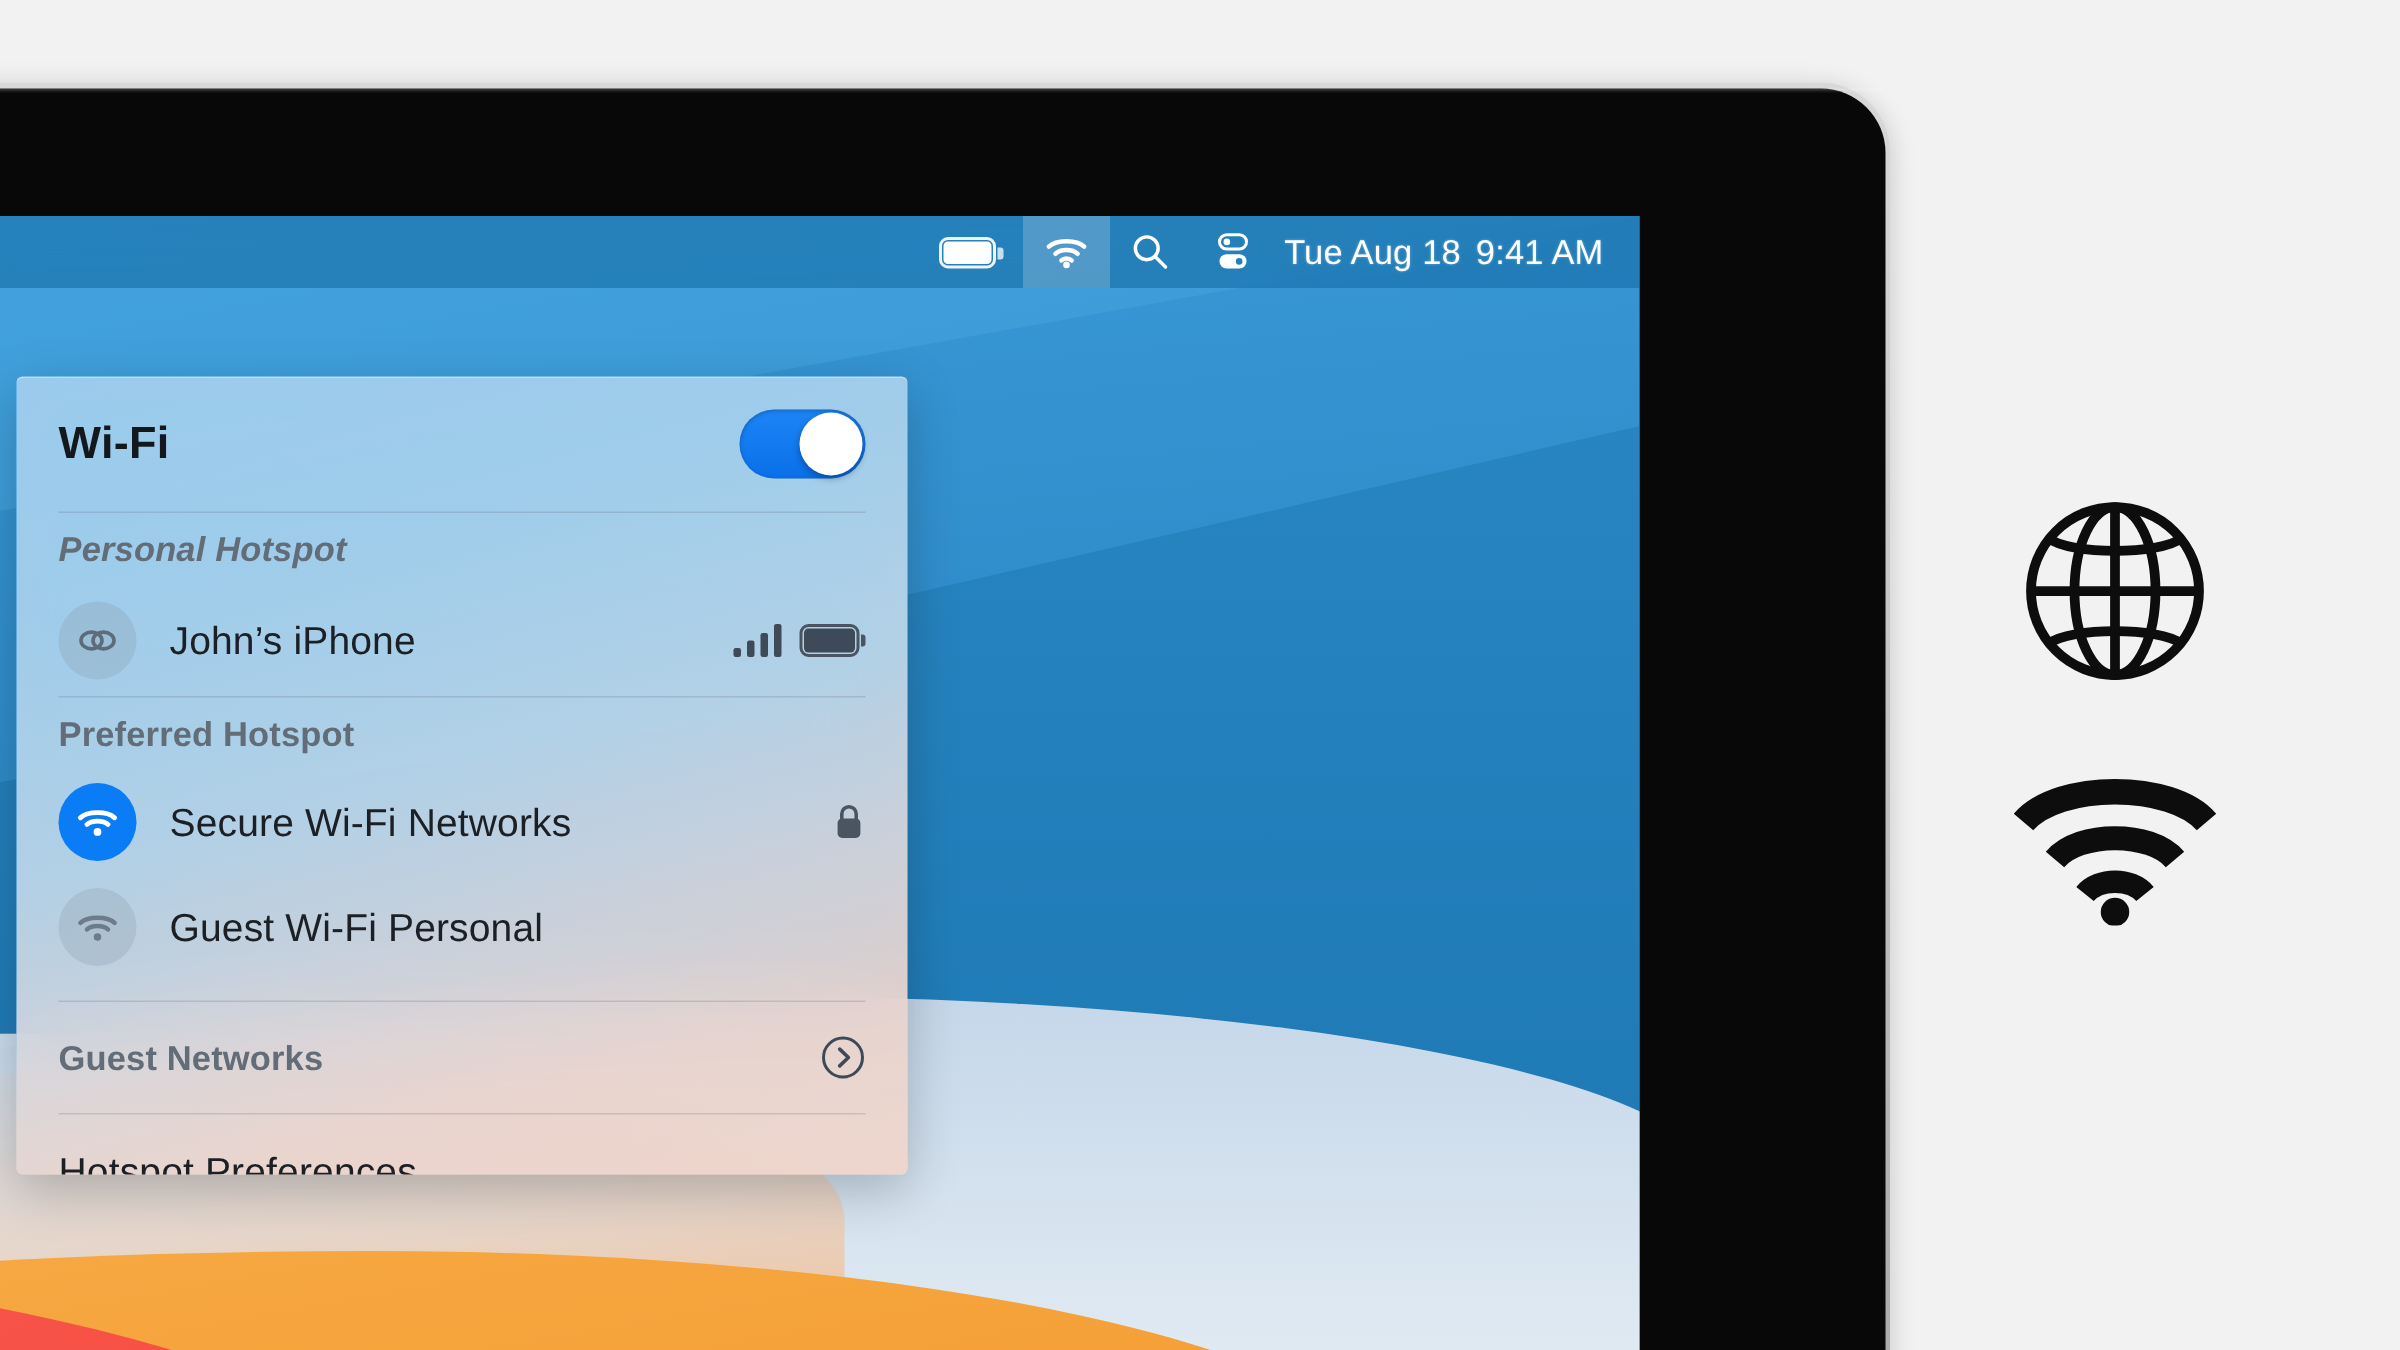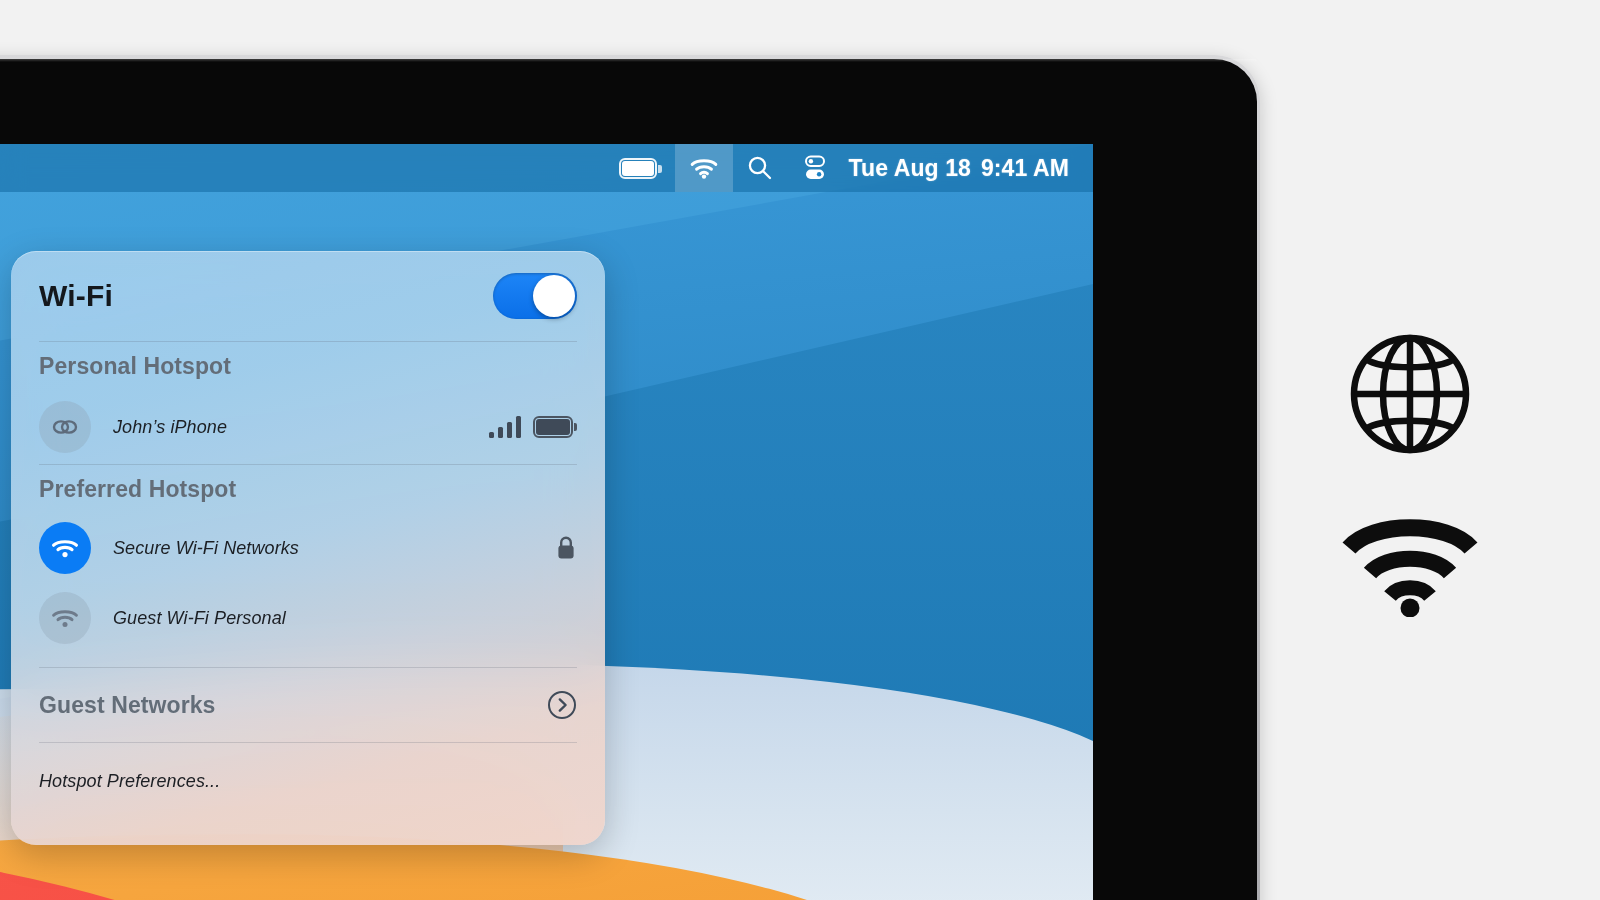--- a/index.html
+++ b/index.html
@@ -104,21 +104,21 @@
     color:#ffffff;
   }
   .mb-item {
     height:48px;
     display:flex; align-items:center; justify-content:center;
     padding: 0 14px;
   }
   .mb-item.active { background: rgba(255,255,255,0.20); }
   #menu-clock {
     font-size:23px; letter-spacing:0.1px; padding-right:24px; padding-left:6px;
-    white-space:nowrap; font-weight:700;
+    white-space:nowrap; font-weight:400;
     text-shadow: 0 0 2px rgba(255,255,255,.35);
   }
   .clock-gap { display:inline-block; width:10px; }
 
   
   .ico-battery { position:relative; width:42px; height:21px; }
   .ico-battery .body {
     position:absolute; left:0; top:0; width:38px; height:21px;
     border:2px solid rgba(255,255,255,.92); border-radius:6px; box-sizing:border-box;
   }
@@ -128,22 +128,22 @@
   }
   .ico-battery .cap {
     position:absolute; left:39px; top:7px; width:4px; height:8px;
     background: rgba(255,255,255,.75); border-radius:0 2px 2px 0;
   }
 
   
   #wifi-panel {
     position:absolute;
     left: 128px; top: 107px;
-    width: 594px; height: 594px;
-    border-radius: 25px;
+    width: 594px; height: 532px;
+    border-radius: 4px;
     overflow:hidden;
     box-shadow: 0 10px 34px rgba(0,0,0,0.22), 0 1px 0 rgba(255,255,255,.35) inset;
     background:
       linear-gradient(165deg,
         rgba(163,205,235,0.93) 0%,
         rgba(170,208,234,0.93) 24%,
         rgba(190,214,231,0.93) 48%,
         rgba(216,214,219,0.93) 66%,
         rgba(234,212,205,0.93) 82%,
         rgba(240,213,203,0.93) 100%);
@@ -159,24 +159,23 @@
     height:1px; background: rgba(90,100,115,0.22);
     margin: 0 28px;
   }
   .section-title {
     font-size: 23px;
     font-weight: 700;
     color: #636d78;
     letter-spacing: 0.1px;
   }
   .net-label {
-    font-size: 18px;
+    font-size: 26px;
     color: #1c1f24;
     letter-spacing: 0.1px;
-    font-style: italic;
   }
   .wifi-title {
     font-size: 30px; font-weight:700; color:#14181d; letter-spacing:0.2px;
   }
 
   
   .toggle {
     width: 84px; height: 46px; border-radius:23px;
     background: linear-gradient(180deg,#1d85f7 0%,#0a6fe8 100%);
     position:relative;
@@ -302,21 +301,21 @@
               <span class="spacer"></span>
               <span class="toggle">
                 <span class="knob"></span>
               </span>
             </div>
           </div>
 
           <div class="divider"></div>
 
           <div class="panel-pad">
-            <div class="row" style="height:48px;">
+            <div class="row" style="height:48px;font-style:italic;">
               <span class="section-title">Personal Hotspot</span>
             </div>
 
             <div class="row" style="height:74px;">
               <span class="circ grey">
                 <svg width="30" height="24" viewBox="0 0 30 24">
                   <g fill="none" stroke="#5d6b7b" stroke-width="2.4">
                     <ellipse cx="11" cy="12" rx="7" ry="5.6"></ellipse>
                     <ellipse cx="19" cy="12" rx="7" ry="5.6"></ellipse>
                   </g>

